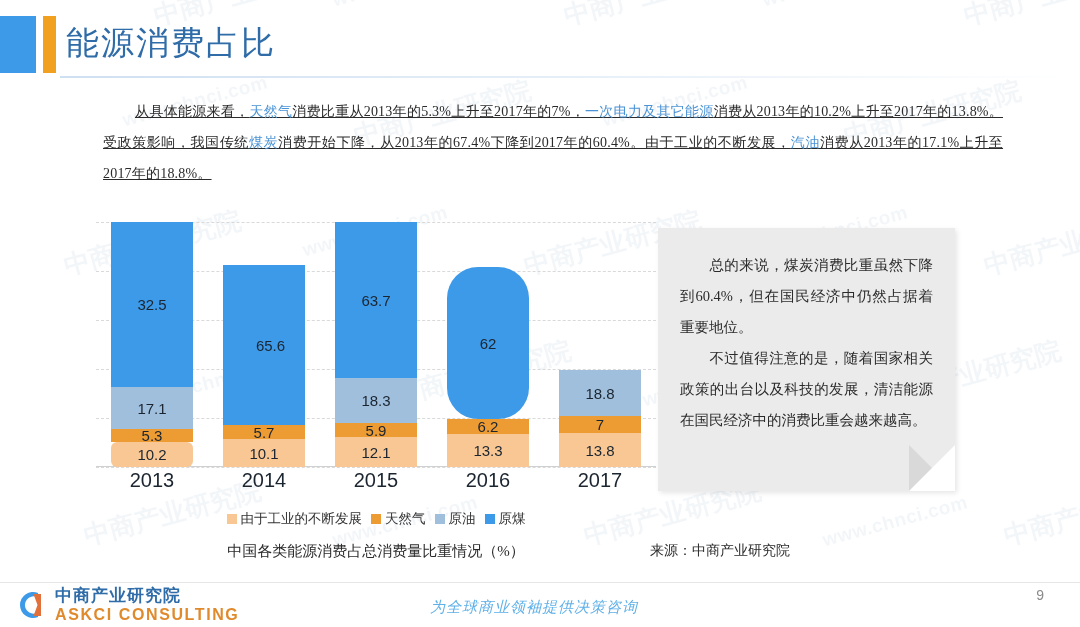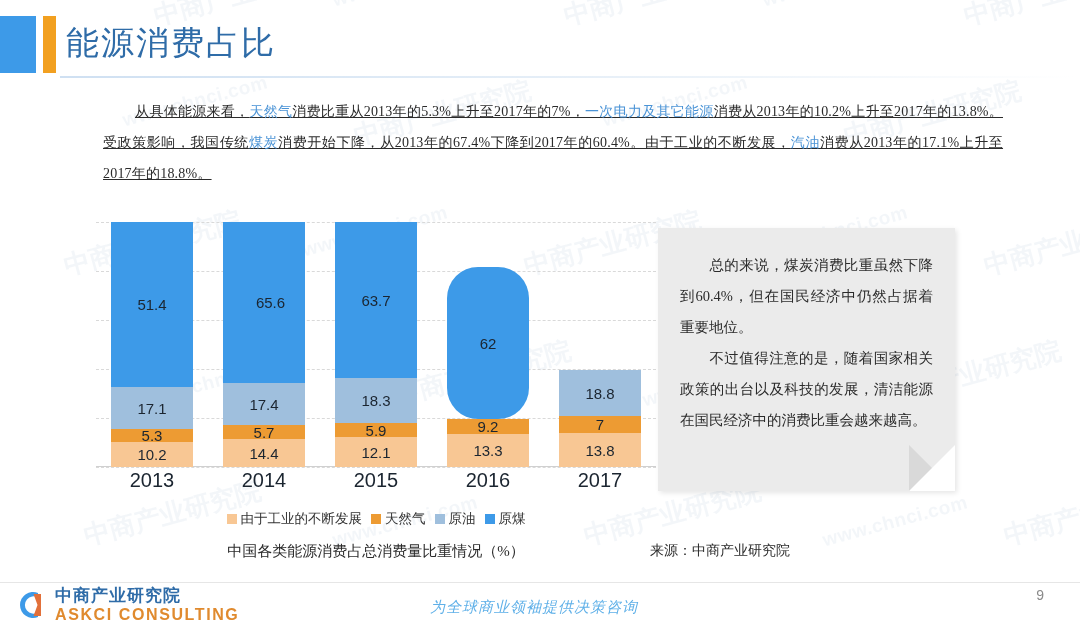--- a/index.html
+++ b/index.html
@@ -200,40 +200,39 @@
         <div class="gridline" style="top: 100%;"></div>
         <div class="gridline" style="top: 80%;"></div>
         <div class="gridline" style="top: 60%;"></div>
         <div class="gridline" style="top: 40%;"></div>
         <div class="gridline" style="top: 20%;"></div>
         <div class="gridline" style="top: 0%;"></div>
       </div>
     <div class="axisline"></div>
     <div class="bars" id="barHost">
         <div class="bar-col">
-          <div class="seg s-coal" style="height: 67.4%;">51.4</div>
+          <div class="seg s-coal" style="height: 67.4%;">32.5</div>
           <div class="seg s-oil" style="height: 17.1%;">17.1</div>
           <div class="seg s-gas" style="height: 5.3%;">5.3</div>
-          <div class="seg s-elec" style="height: 10.2%;">10.2</div>
+          <div class="seg s-elec" style="height: 10.2%; border-radius: 6px;">10.2</div>
         </div>
         <div class="bar-col">
           <div class="seg s-coal" style="height: 65.6%; padding-left: 13px;">65.6</div>
-          <div class="seg s-oil" style="height: 17.4%;">17.4</div>
           <div class="seg s-gas" style="height: 5.7%;">5.7</div>
-          <div class="seg s-elec" style="height: 11.3%;">14.4</div>
+          <div class="seg s-elec" style="height: 11.3%;">10.1</div>
         </div>
         <div class="bar-col">
           <div class="seg s-coal" style="height: 63.7%;">63.7</div>
           <div class="seg s-oil" style="height: 18.3%;">18.3</div>
           <div class="seg s-gas" style="height: 5.9%;">5.9</div>
           <div class="seg s-elec" style="height: 12.1%;">12.1</div>
         </div>
         <div class="bar-col">
           <div class="seg s-coal" style="height: 62%; border-radius: 31px;">62</div>
-          <div class="seg s-gas" style="height: 6.2%;">9.2</div>
+          <div class="seg s-gas" style="height: 6.2%;">6.2</div>
           <div class="seg s-elec" style="height: 13.3%;">13.3</div>
         </div>
         <div class="bar-col">
           <div class="seg s-oil" style="height: 18.8%;">18.8</div>
           <div class="seg s-gas" style="height: 7%;">7</div>
           <div class="seg s-elec" style="height: 13.8%;">13.8</div>
         </div>
       </div>
   </div>
   <div class="xlabels" id="xlabelHost">

